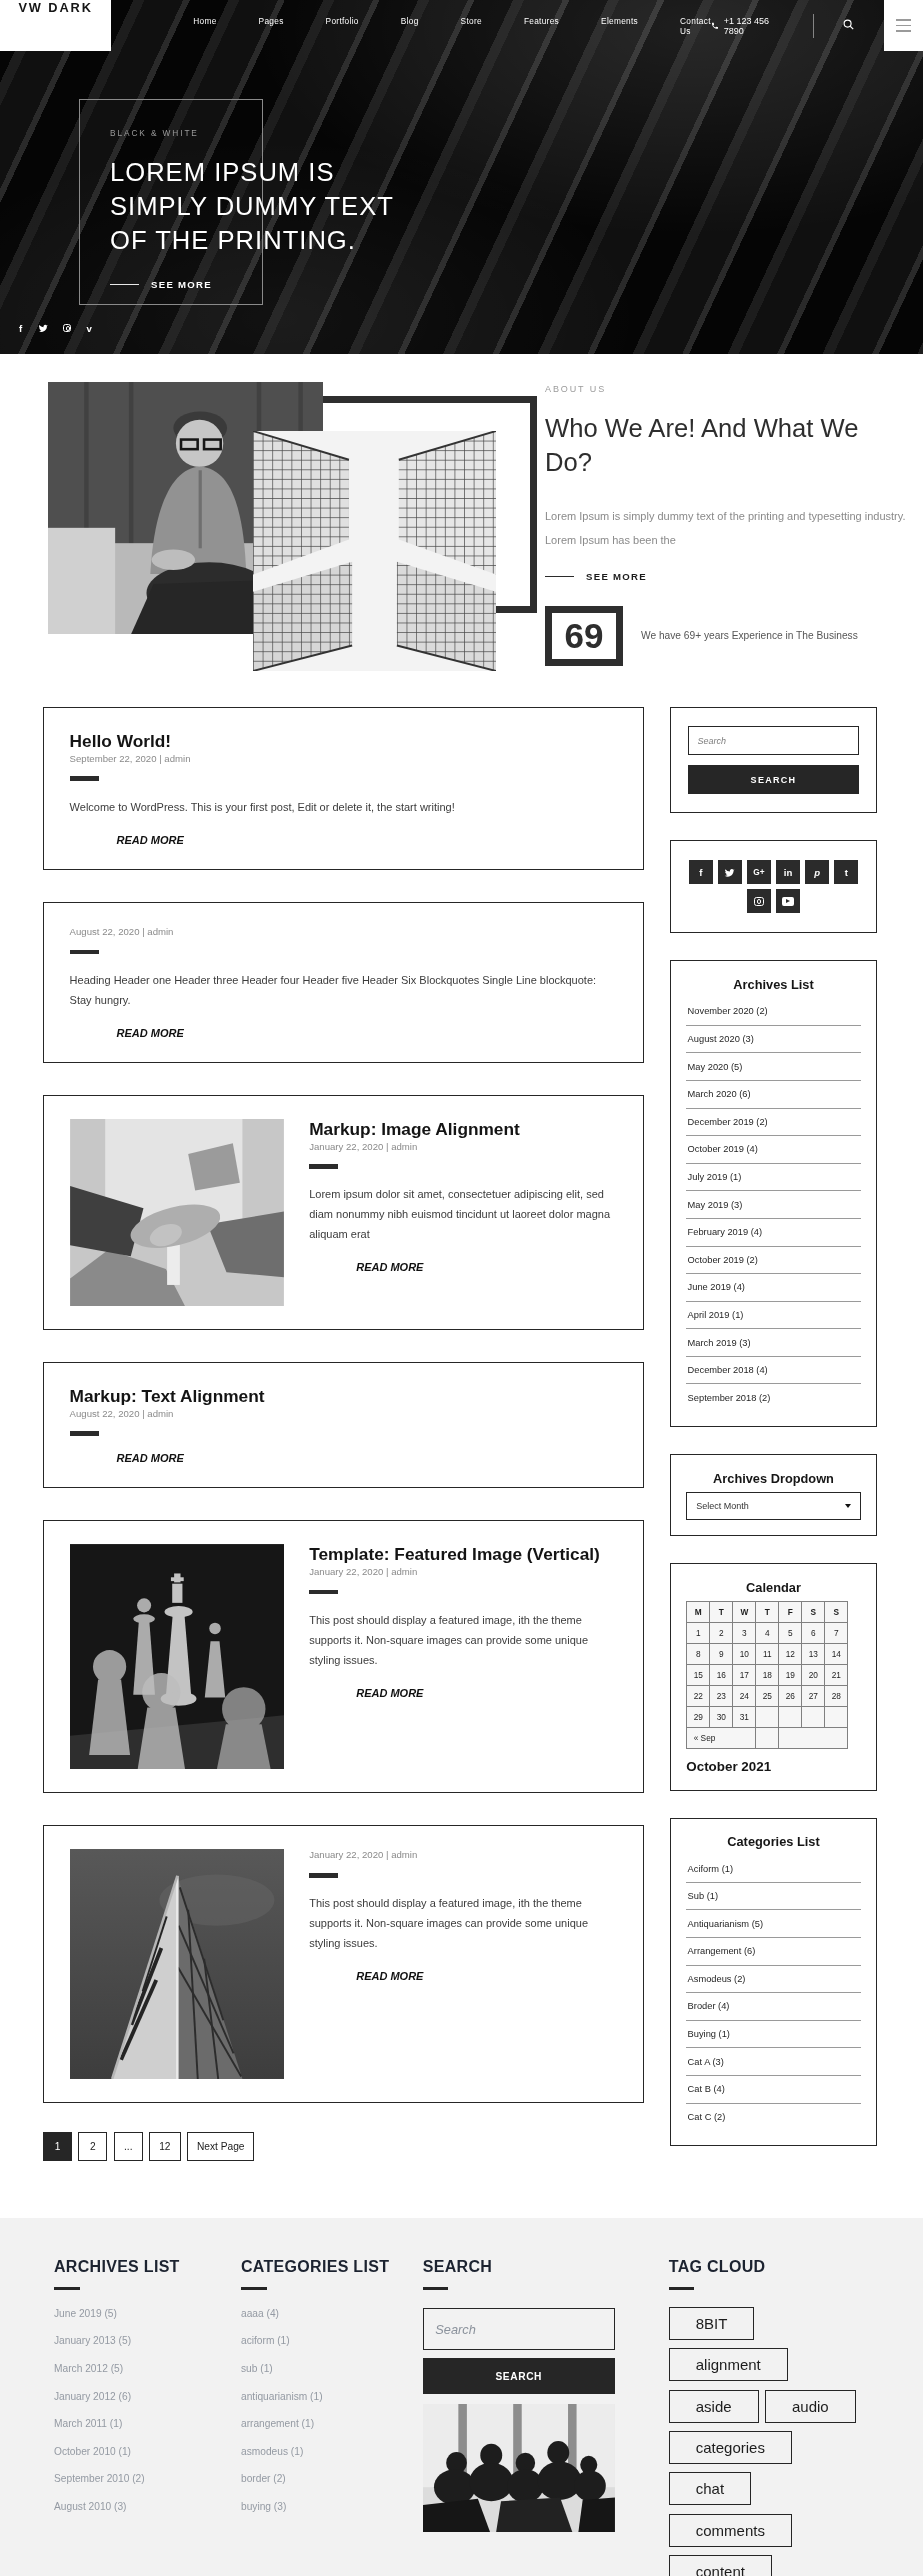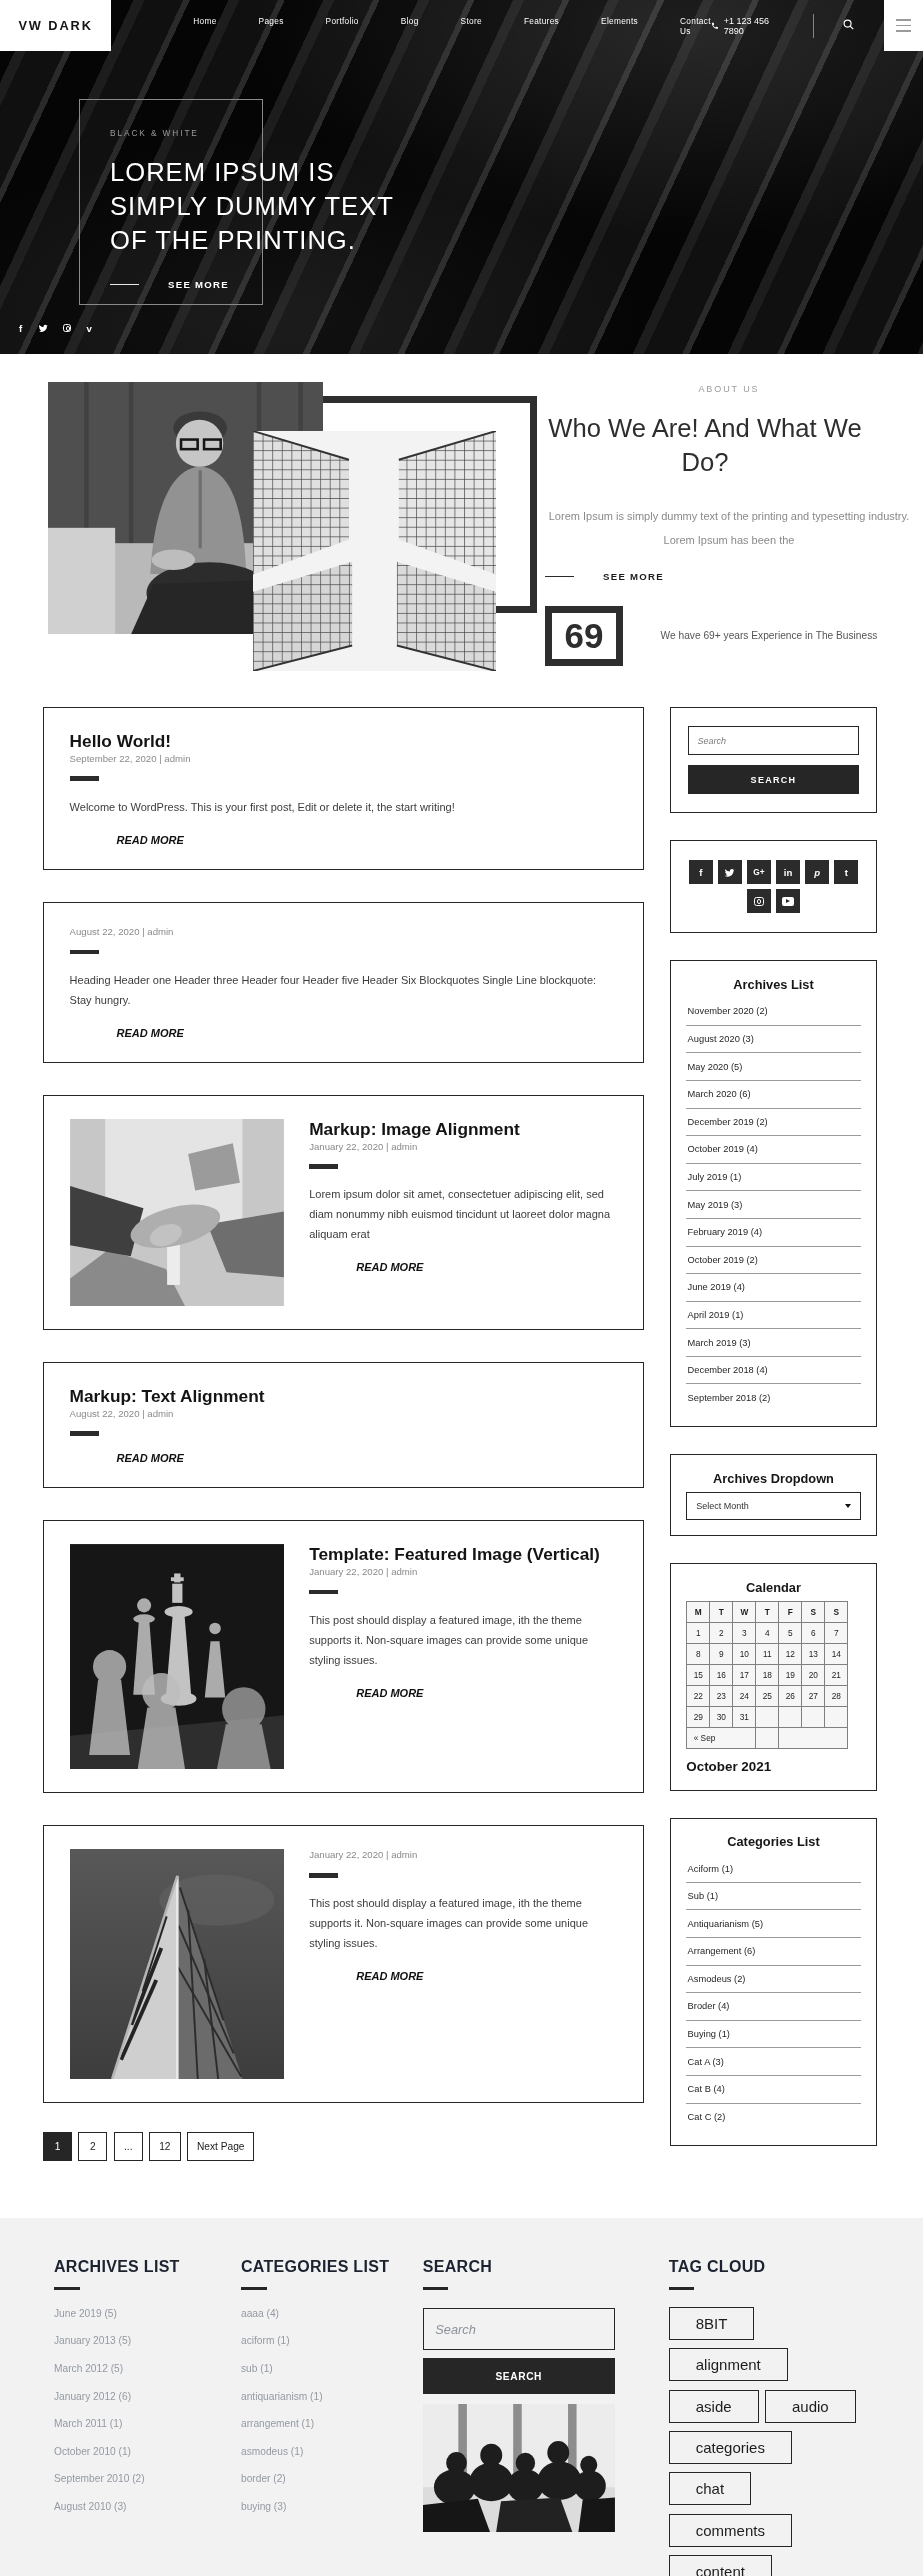--- a/index.html
+++ b/index.html
@@ -6,47 +6,47 @@
   body { width:924px; margin:0 auto; background:#fff; font-family:"Liberation Sans", sans-serif; color:#222; }
 
   
   .hero { position:relative; height:354px; overflow:hidden;
     background:
       radial-gradient(ellipse at 75% 8%, rgba(255,255,255,0.10), transparent 45%),
       radial-gradient(ellipse at 30% 90%, rgba(255,255,255,0.05), transparent 40%),
       repeating-linear-gradient(115deg, #050505 0 35px, #1d1d1d 35px 45px, #101010 45px 80px, #2a2a2a 80px 86px),
       #0a0a0a; }
   .navbar { position:absolute; top:0; left:0; right:0; height:51px; display:flex; align-items:center; z-index:5; }
-  .logo-box { width:122px; height:51px; background:#fff; display:flex; align-items:center; justify-content:center; }
+  .logo-box { width:122px; height:51px; background:#fff; display:flex; align-items:flex-start; justify-content:center; }
   .logo-box span { font-size:12.8px; font-weight:bold; letter-spacing:1.9px; color:#161616; }
   .nav-menu { display:flex; gap:19px; margin-left:59px; }
   .nav-menu a { color:#fff; text-decoration:none; font-size:8.3px; letter-spacing:0.3px;padding-left:23px; }
   .nav-right { margin-left:auto; display:flex; align-items:center; }
   .phone { display:flex; align-items:center; gap:5.1px; color:#fff; font-size:9px; }
   .phone svg { width:9.6px; height:9.6px; fill:#fff; }
   .nav-divider { width:0.6px; height:24px; background:rgba(255,255,255,0.45); margin:0 28px 0 33px; }
   .search-btn svg { width:12.8px; height:12.8px; stroke:#fff; fill:none; stroke-width:2.2; }
   .burger-box { width:48px; height:51px; background:#fff; margin-left:29px; display:flex; flex-direction:column; justify-content:center; align-items:center; gap:3.2px; cursor:pointer; }
   .burger-box i { display:block; width:15.3px; height:1.9px; background:#9a9a9a; }
 
   .hero-frame { position:absolute; left:79px; top:99px; width:184px; height:206px; border:1.3px solid #8a8a8a; z-index:2; }
   .hero-content { position:absolute; left:30px; top:28px; width:358px; }
   .hero-kicker { color:#9a9a9a; font-size:8.3px; letter-spacing:1.9px; }
   .hero-title { margin-top:18px; width:301px; color:#fff; font-size:25.6px; font-weight:300; line-height:1.32; letter-spacing:1px; }
-  .see-more { display:flex; align-items:center; gap:29px; margin-top:22px; cursor:pointer; }
+  .see-more { display:flex; align-items:center; gap:12px; margin-top:22px; cursor:pointer; }
   .see-more .dash { width:29px; height:1.3px; background:#e8e8e8; }
   .see-more .lbl { color:#fff; font-size:9.6px; font-weight:bold; letter-spacing:1.3px; }
   .hero-social { position:absolute; left:19px; bottom:20.5px; display:flex; gap:15.3px; z-index:3; }
   .hero-social .hs { color:#fff; font-size:9.6px; font-weight:bold; cursor:pointer; display:flex; align-items:center; }
   .hero-social svg { width:10.2px; height:10.2px; fill:#fff; }
   .insta-glyph { width:8.3px; height:8.3px; border:1.3px solid #fff; border-radius:2.6px; position:relative; display:inline-block; }
   .insta-glyph::after { content:""; position:absolute; left:1.6px; top:1.6px; width:2.6px; height:2.6px; border:1px solid #fff; border-radius:50%; }
 
   
-  .about { position:relative; height:353px; background:#fff;text-align:center; }
+  .about { position:relative; height:353px; background:#fff; }
   .collage-frame { position:absolute; left:214px; top:42px; width:323px; height:217px; border:7.7px solid #2e2e2e; z-index:1; }
   .photo-man { position:absolute; left:48px; top:27.5px; width:275px; height:252px; z-index:2; }
   .photo-buildings { position:absolute; left:253px; top:77px; width:243px; height:240px; z-index:3; }
   .about-right { position:absolute; left:545px; top:30px; width:368px; }
   .about-kicker { color:#9b9b9b; font-size:9px; letter-spacing:1.9px; }
   .about-title { margin-top:16.6px; font-size:25.6px; font-weight:500; color:#2e2e2e; line-height:1.35; width:320px; }
   .about-text { margin-top:24px; font-size:11px; color:#8a8a8a; line-height:2.2; width:368px; }
   .about .see-more { margin-top:19px; }
   .about .see-more .dash { background:#2b2b2b; }
   .about .see-more .lbl { color:#1c1c1c; }

